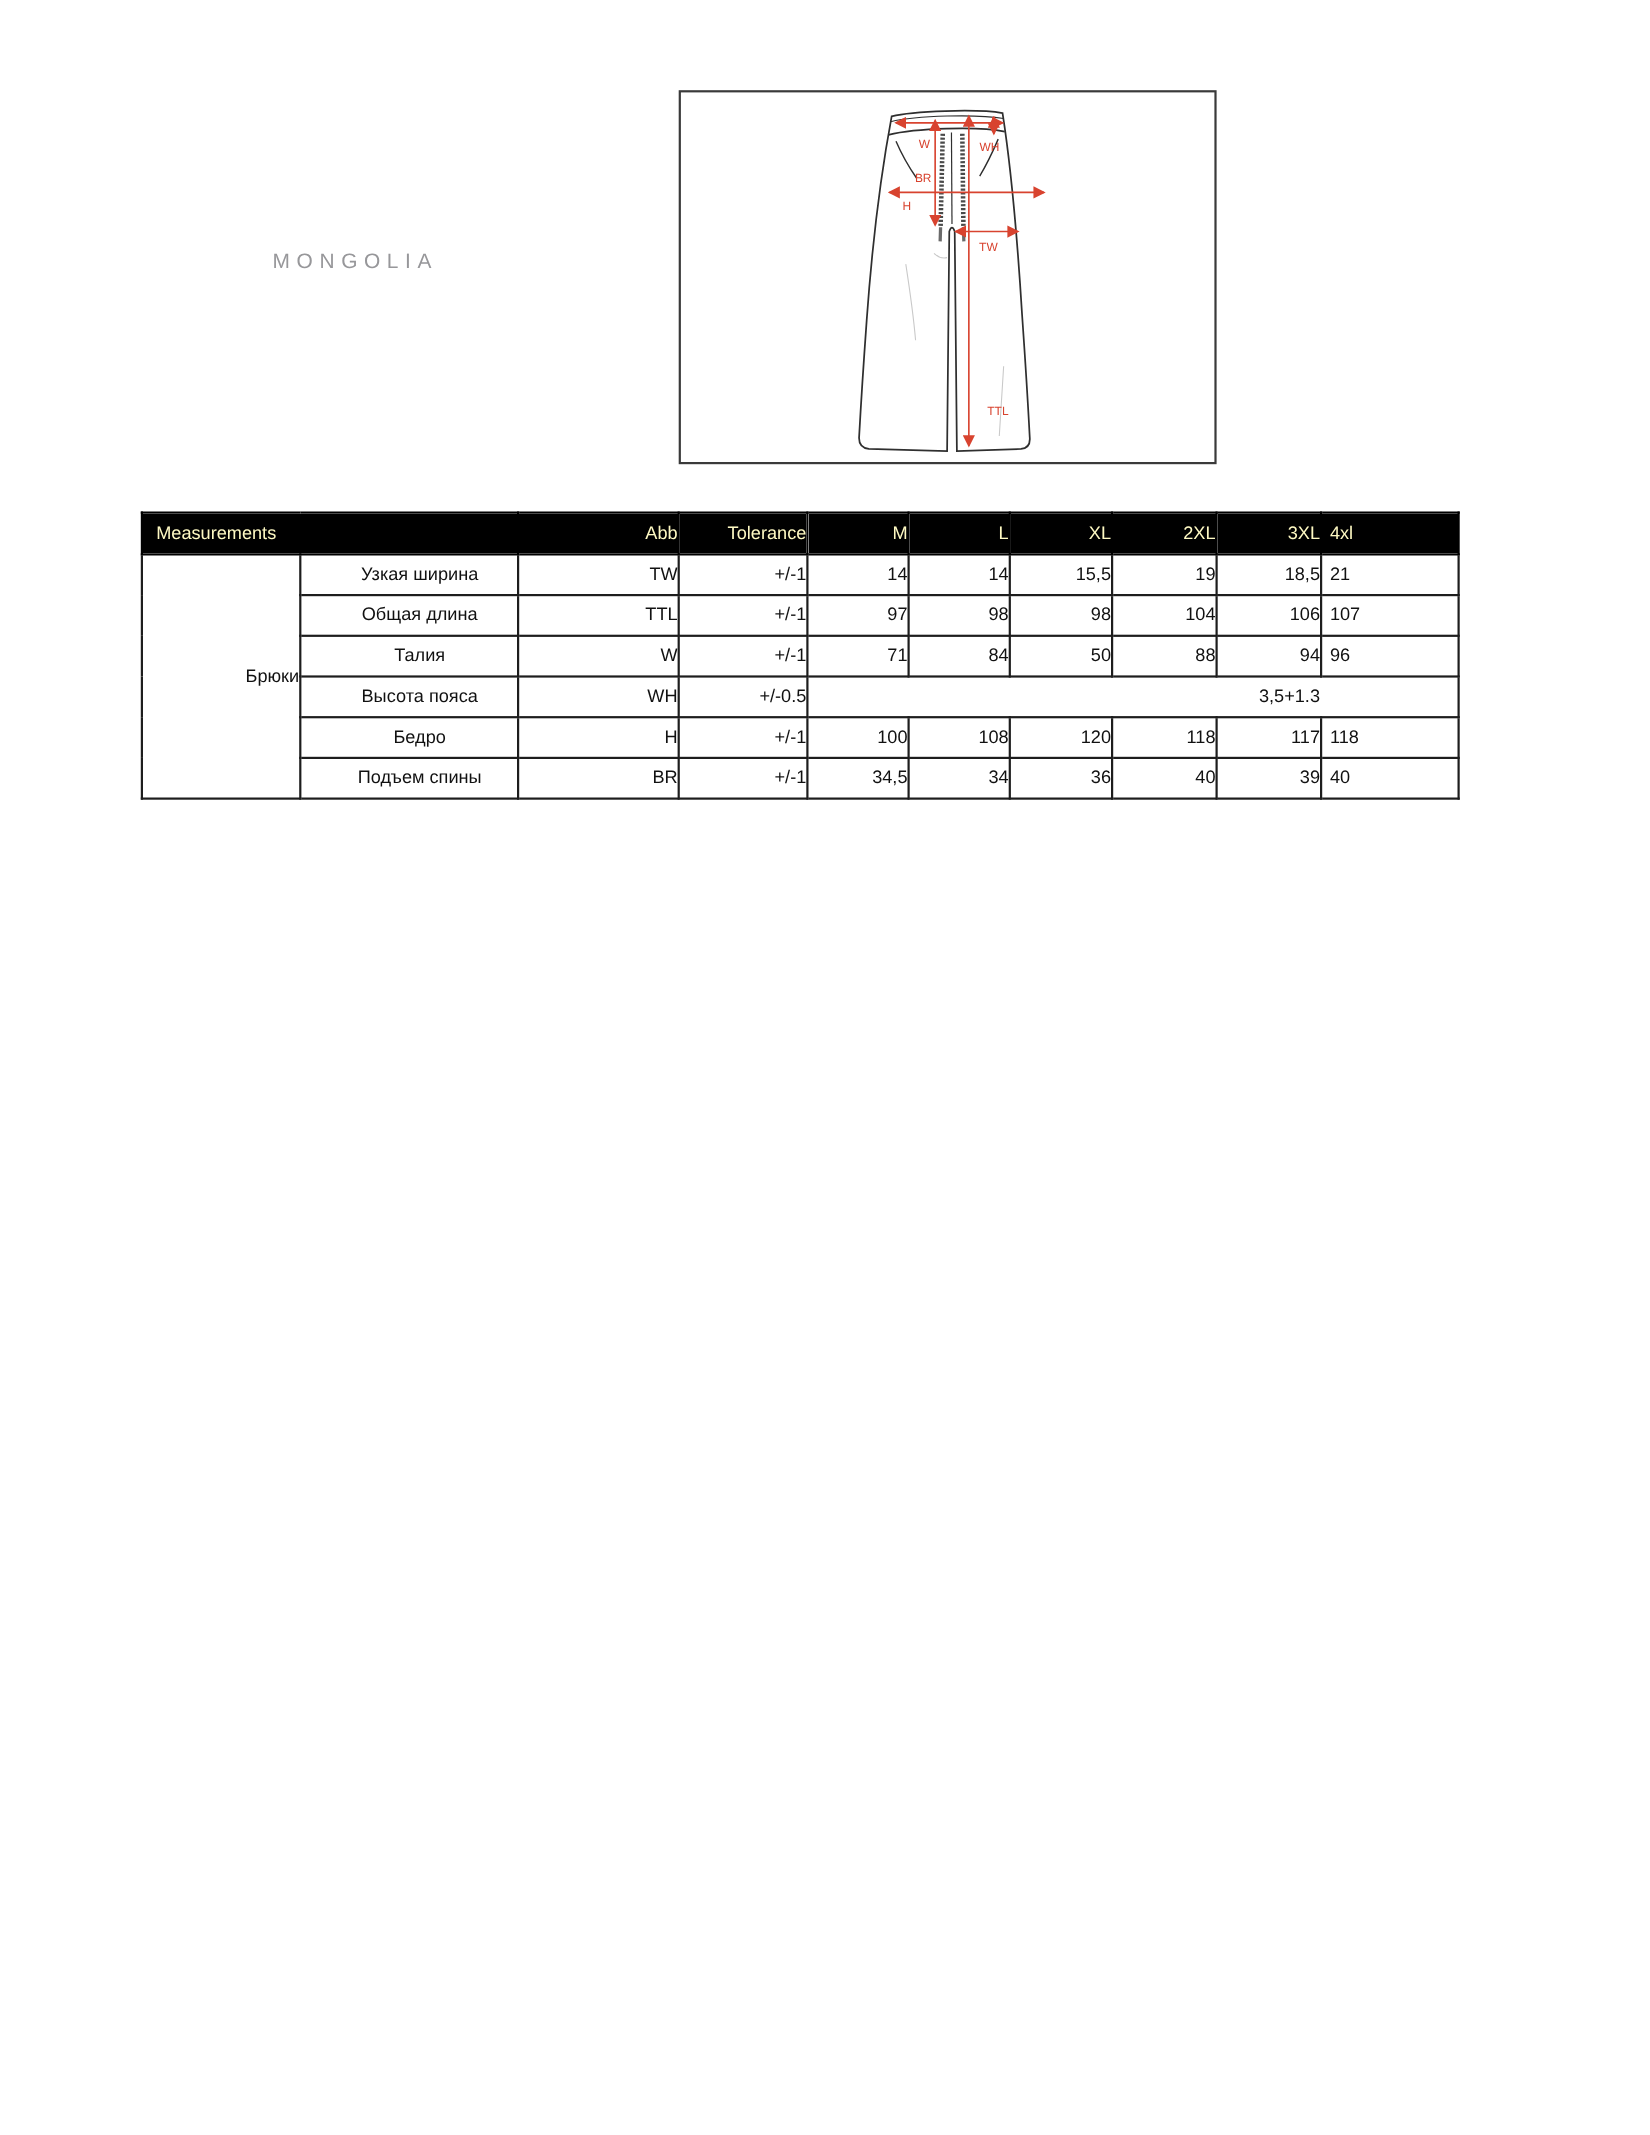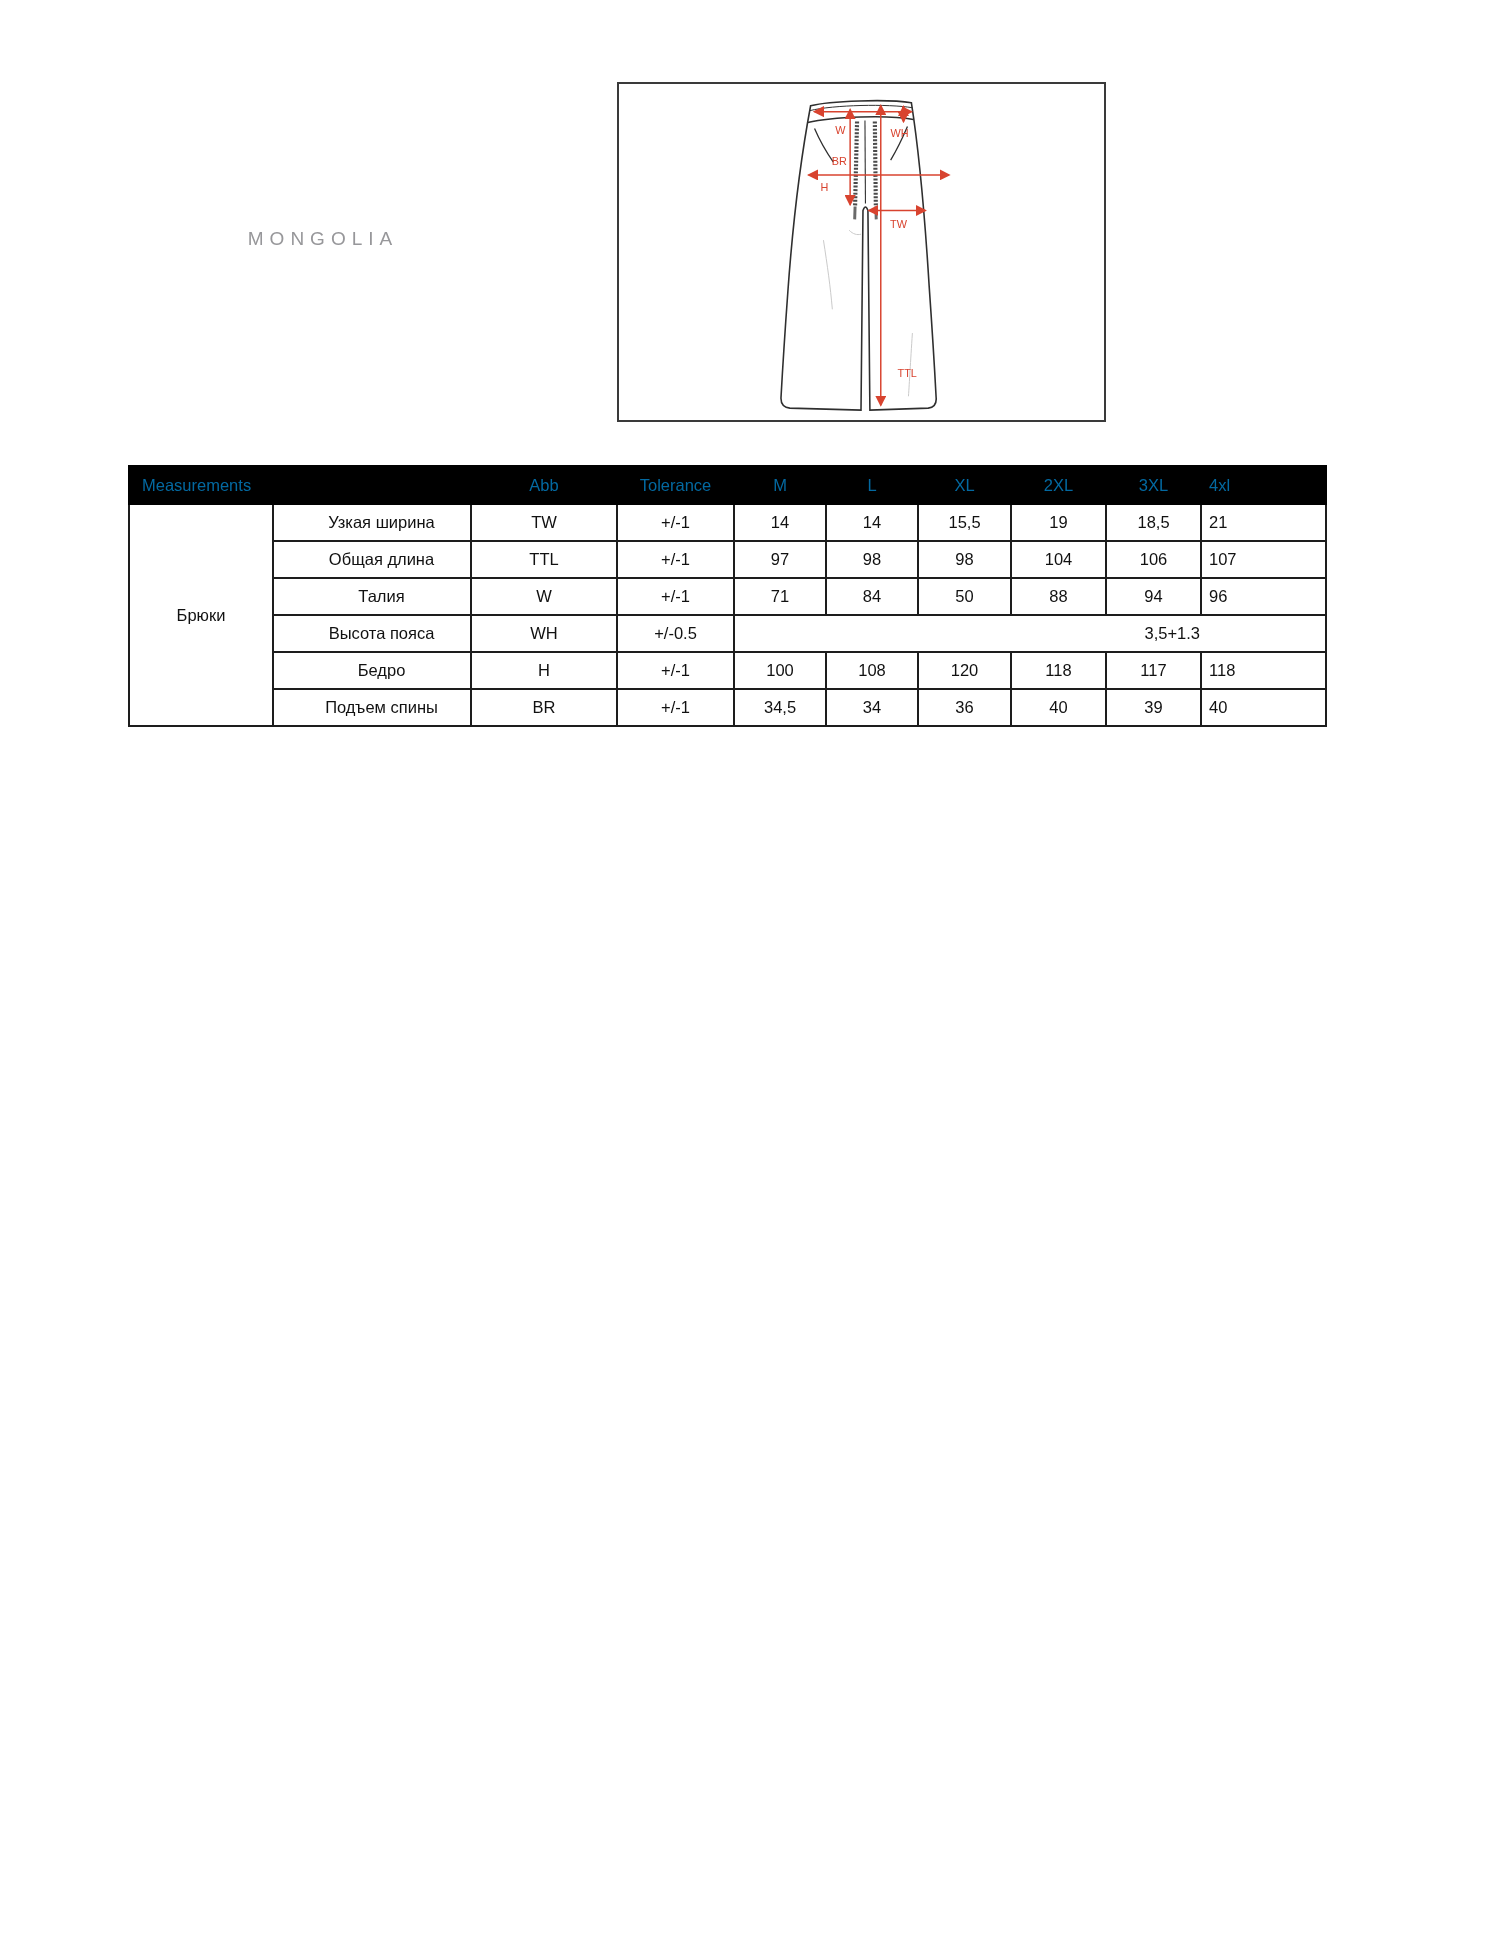--- a/index.html
+++ b/index.html
@@ -27,25 +27,25 @@
   .diagram-box svg{display:block;width:100%;height:100%;}
 
   
   .size-table{
     position:absolute;left:128px;top:465px;width:1197px;
     border-collapse:collapse;table-layout:fixed;
     font-size:16.5px;color:#111;
   }
   .size-table td,.size-table th{
     border:2px solid #1d1d1d;height:35px;padding:0;
-    text-align:center;vertical-align:middle;font-weight:400;
+    text-align:right;vertical-align:middle;font-weight:400;
     overflow:hidden;white-space:nowrap;
   }
   .size-table thead th{
-    background:#000;color:#0369a1;border-color:#000;height:36px;
+    background:#000;color:#fef9c3;border-color:#000;height:36px;
   }
   .size-table thead th.hleft{text-align:left;padding-left:12px;}
   .size-table td.name{text-align:center;padding-left:19px;}
   .size-table td.last{text-align:left;padding-left:7px;}
   .size-table td.merged{ text-align:right;padding-right:125px; }
 </style>
 </head>
 <body>
 
 <div class="logo">

